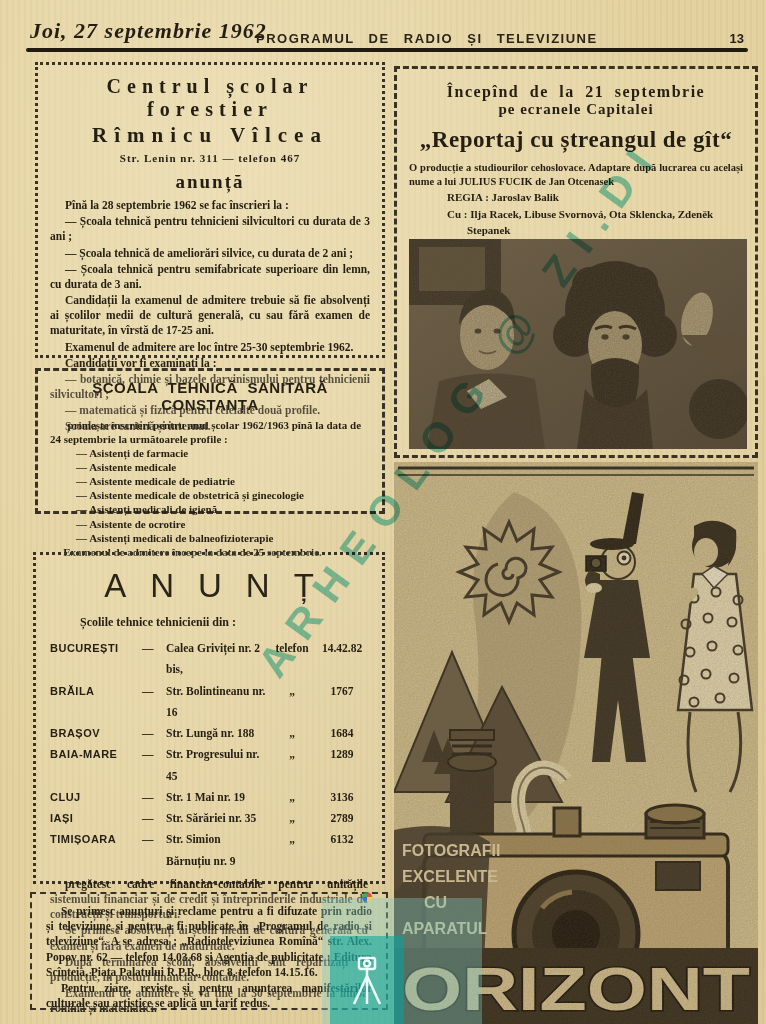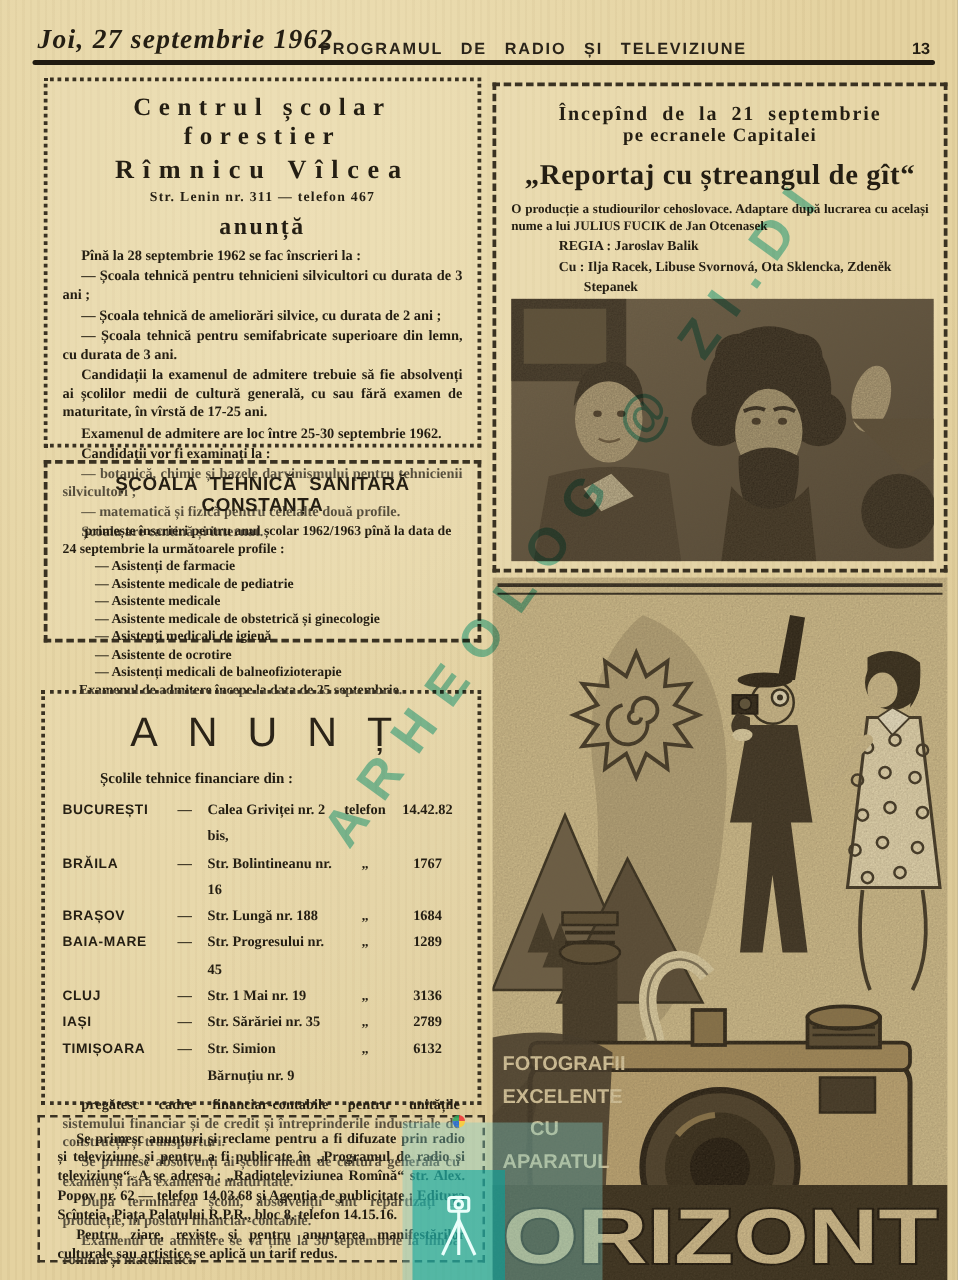--- a/index.html
+++ b/index.html
@@ -98,33 +98,33 @@
         <p class="body-p">Școala are cantină și internat.</p>
       </div>
   </div>
 
   <div class="box b-dash sanitary">
     <div class="s-title">ȘCOALA TEHNICĂ SANITARĂ CONSTANȚA</div>
     <p class="s-line" style="text-indent:1.6em">primește înscrieri pentru anul școlar 1962/1963 pînă la data de 24 septembrie la următoarele profile :</p>
     <div>
 
     <p class="s-line s-prof">— Asistenți de farmacie</p>
+        <p class="s-line s-prof">— Asistente medicale</p>
         <p class="s-line s-prof">— Asistente medicale de pediatrie</p>
-        <p class="s-line s-prof">— Asistente medicale</p>
         <p class="s-line s-prof">— Asistente medicale de obstetrică și ginecologie</p>
         <p class="s-line s-prof">— Asistenți medicali de igienă</p>
         <p class="s-line s-prof">— Asistente de ocrotire</p>
         <p class="s-line s-prof">— Asistenți medicali de balneofizioterapie</p>
       </div>
     <p class="s-line" style="text-indent:1.2em">Examenul de admitere începe la data de 25 septembrie.</p>
   </div>
 
   <div class="box b-dotted anunt">
     <div class="a-title">ANUNȚ</div>
-    <div class="a-sub">Școlile tehnice financiare din :</div>
+    <div class="a-sub">Școlile tehnice tehnicienii din :</div>
     <div>
 
         <div class="a-row">
           <span class="a-city">BUCUREȘTI</span>
           <span class="a-dash">—</span>
           <span class="a-addr">Calea Griviței nr. 2 bis,</span>
           <span class="a-tlbl">telefon</span>
           <span class="a-tel">14.42.82</span>
         </div>
 

